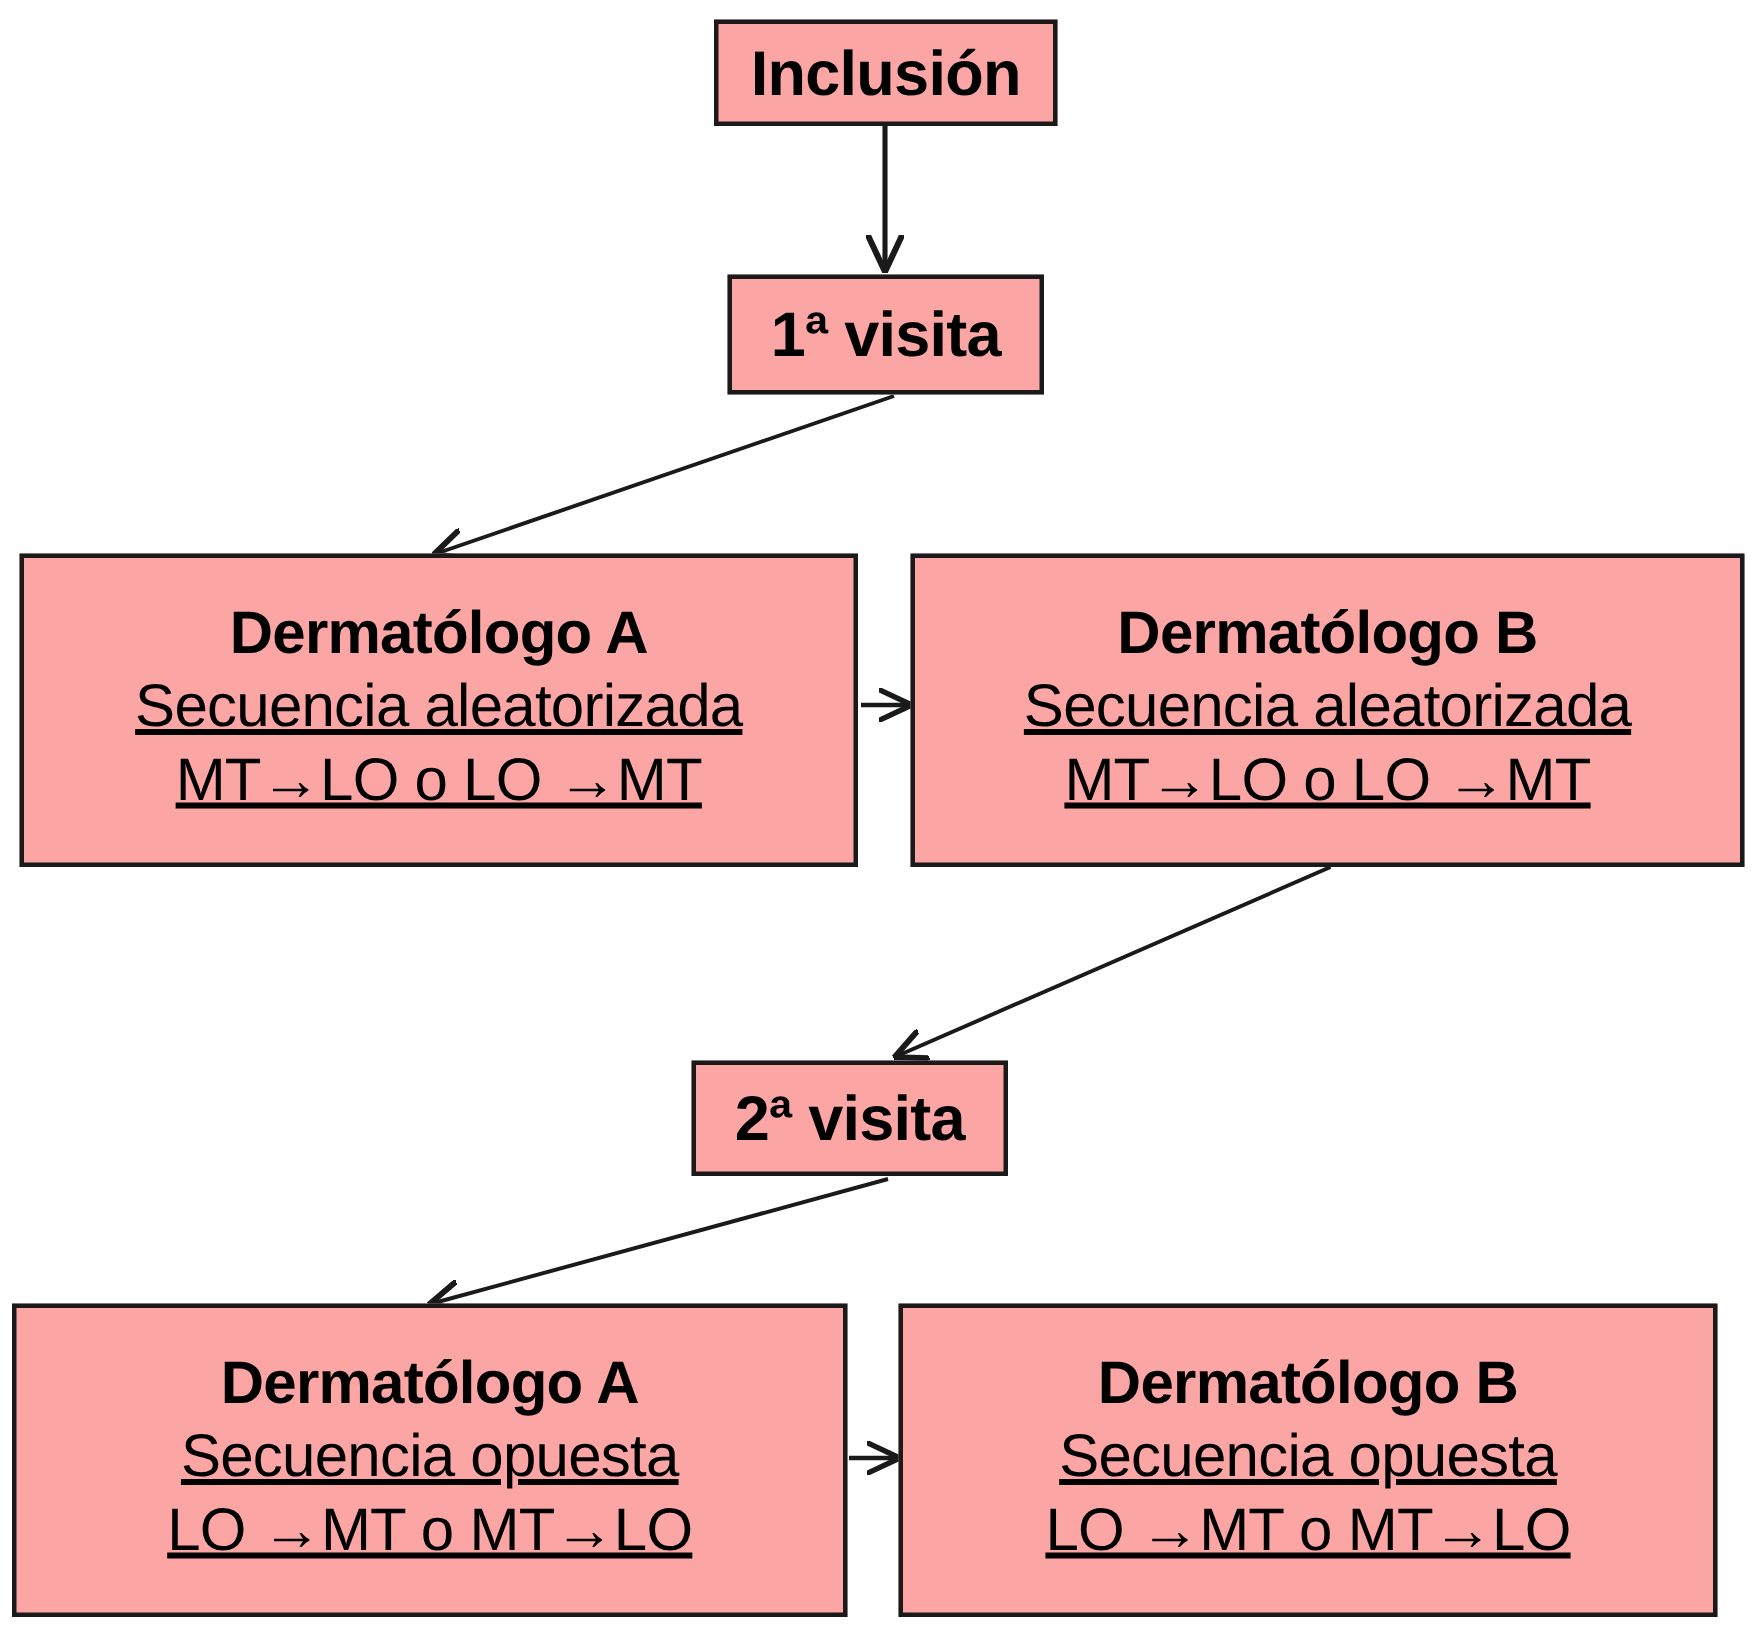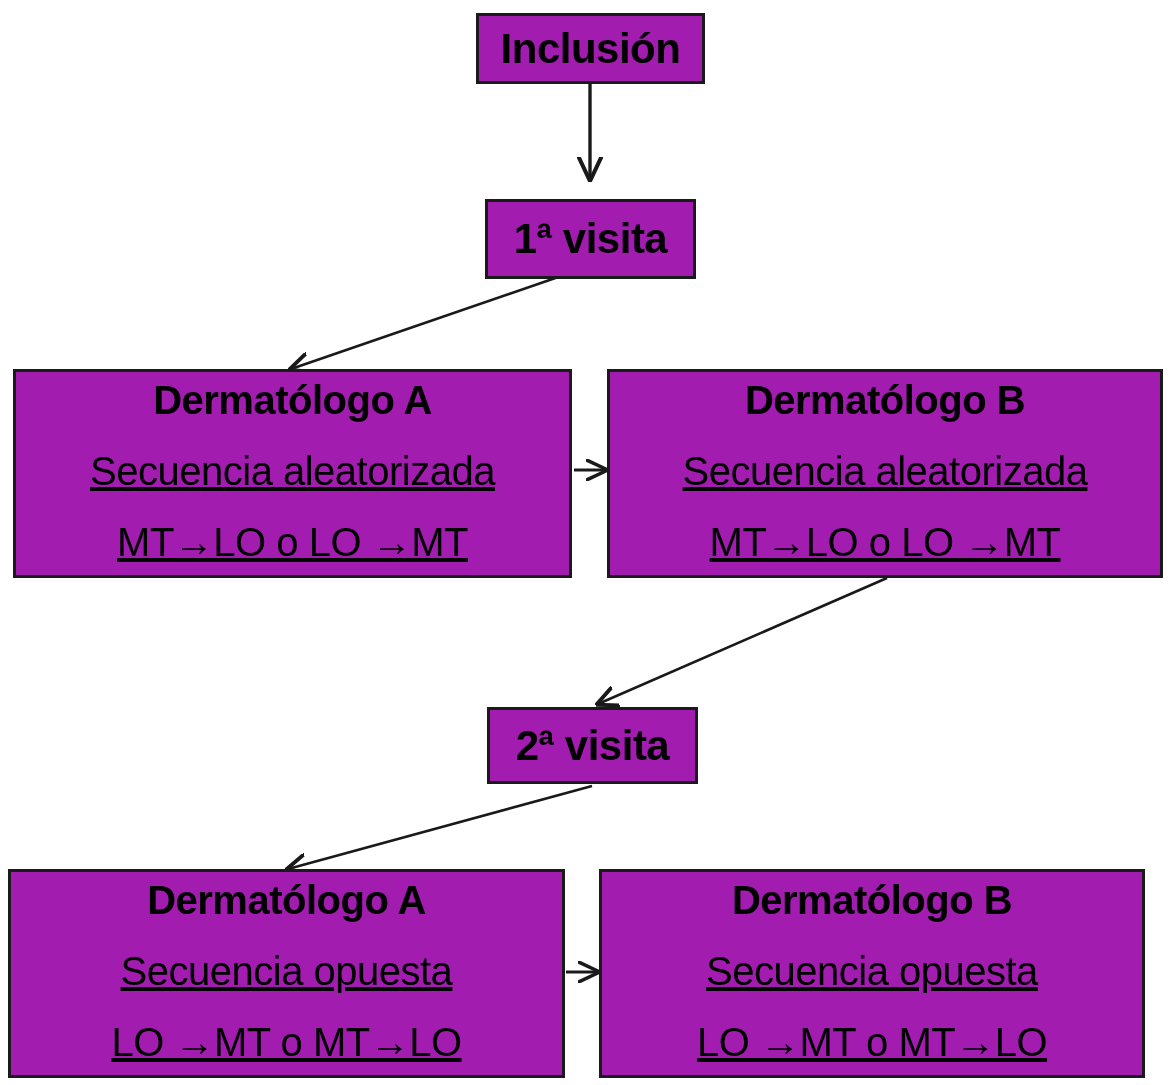--- a/index.html
+++ b/index.html
@@ -22,42 +22,41 @@
     position: absolute;
     left: 0;
     top: 0;
     width: 1173px;
     height: 1085px;
     pointer-events: none;
   }
   .node {
     position: absolute;
     box-sizing: border-box;
-    background: #a21caf;
+    background: #fca5a5;
     border: 3px solid #1a1a1a;
     display: flex;
     flex-direction: column;
     align-items: center;
     justify-content: center;
     text-align: center;
   }
   .node-stage {
     border-width: 3px;
   }
   .stage-label {
     font-weight: bold;
     font-size: 42px;
     line-height: 1.0;
     letter-spacing: -0.5px;
     white-space: nowrap;
   }
   .node-arm {
     border-width: 3px;
     padding: 4px 10px 8px 10px;
-    justify-content: space-between;
   }
   .arm-title {
     font-weight: bold;
     font-size: 40px;
     line-height: 1.22;
     letter-spacing: -0.5px;
     white-space: nowrap;
   }
   .arm-line {
     font-weight: normal;
@@ -93,37 +92,37 @@
 
     <line x1="592" y1="786" x2="288" y2="869" stroke="#1a1a1a" stroke-width="2.6" marker-end="url(#ahead-open)"></line>
 
     <line x1="566" y1="972" x2="598" y2="972" stroke="#1a1a1a" stroke-width="3.0" marker-end="url(#ahead)"></line>
   </svg>
 
   <div class="node node-stage" style="left:476px; top:13px; width:229px; height:71px;">
     <div class="stage-label">Inclusión</div>
   </div>
 
-  <div class="node node-stage" style="left:485px; top:183px; width:211px; height:80px;margin-top:16px;">
+  <div class="node node-stage" style="left:485px; top:183px; width:211px; height:80px;">
     <div class="stage-label">1ª visita</div>
   </div>
 
   <div class="node node-arm" style="left:13px; top:369px; width:559px; height:209px;">
     <div class="arm-title">Dermatólogo A</div>
     <div class="arm-line">Secuencia aleatorizada</div>
     <div class="arm-line">MT→LO o LO →MT</div>
   </div>
 
   <div class="node node-arm" style="left:607px; top:369px; width:556px; height:209px;">
     <div class="arm-title">Dermatólogo B</div>
     <div class="arm-line">Secuencia aleatorizada</div>
     <div class="arm-line">MT→LO o LO →MT</div>
   </div>
 
-  <div class="node node-stage" style="left:487px; top:707px; width:211px; height:77px;">
+  <div class="node node-stage" style="left:461px; top:707px; width:211px; height:77px;">
     <div class="stage-label">2ª visita</div>
   </div>
 
   <div class="node node-arm" style="left:8px; top:869px; width:557px; height:209px;">
     <div class="arm-title">Dermatólogo A</div>
     <div class="arm-line">Secuencia opuesta</div>
     <div class="arm-line">LO →MT o MT→LO</div>
   </div>
 
   <div class="node node-arm" style="left:599px; top:869px; width:546px; height:209px;">

